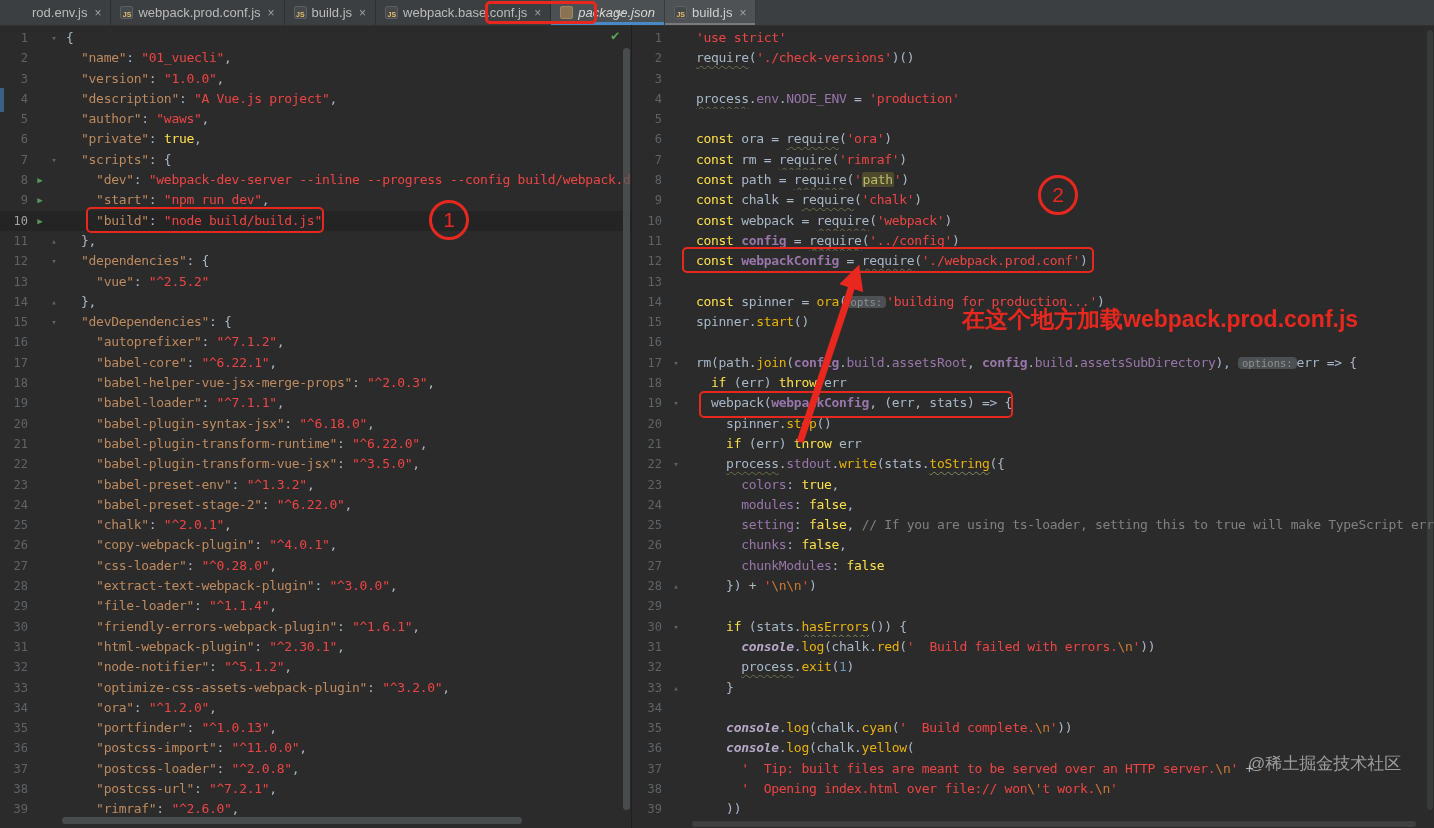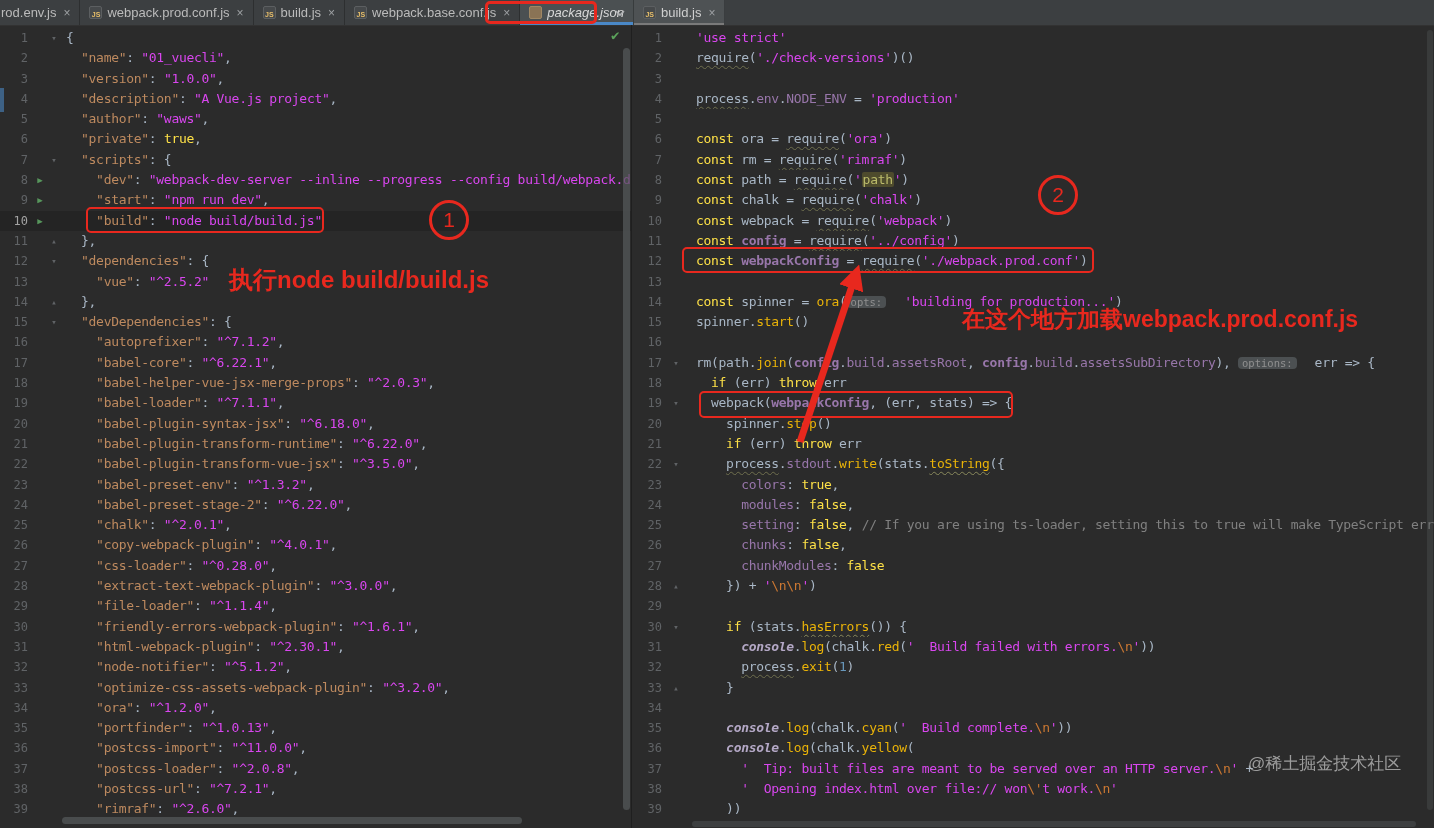--- a/index.html
+++ b/index.html
@@ -1,21 +1,21 @@
 <!DOCTYPE html>
 <html><head>
 <meta charset="utf-8">
 <style>
   html,body{margin:0;padding:0;background:#1e1e1e;}
   .screen{position:relative;width:1434px;height:828px;overflow:hidden;background:#2b2b2b;
           font-family:"DejaVu Sans Mono",monospace;}
   
   .tabbar{position:absolute;left:0;top:0;width:1434px;height:25px;background:#3c3f41;
           border-bottom:1px solid #323232;}
-  .tabs{position:absolute;left:0;top:0;height:25px;display:flex;}
+  .tabs{position:absolute;left:0;top:0;height:25px;display:flex;padding-left:31px;}
   .tab{display:flex;align-items:center;gap:5px;padding:0 9px;height:25px;box-sizing:border-box;
        color:#bbbbbb;font-family:"Liberation Sans",sans-serif;font-size:13px;
        border-right:1px solid rgba(0,0,0,.25);position:relative;cursor:pointer;white-space:nowrap;}
   .tab.clip{margin-left:-8px;}
   .tab.active-blue{background:#4b5052;color:#d8d8d8;font-style:italic;}
   .tab.active-blue::after{content:"";position:absolute;left:0;right:0;bottom:0;height:3px;background:#4A88C7;}
   .tab.active-gray{background:#4e5254;color:#cfcfcf;}
   .tab.active-gray::after{content:"";position:absolute;left:0;right:0;bottom:0;height:2px;background:#7a7a7a;}
   .tab .x{color:#9da0a3;font-size:12px;margin-left:2px;}
   .fi{width:13px;height:13px;border-radius:2px;display:flex;align-items:flex-end;justify-content:flex-end;
@@ -35,28 +35,28 @@
   .pane-right .ln{width:30px;padding-right:6px;}
   .line.cur .ln{color:#a3a3a3;}
   .slot-run{width:16px;flex:none;color:#57965c;font-size:9px;text-align:center;}
   .slot-fold{flex:none;color:#606366;font-size:9px;text-align:center;}
   .pane-left .slot-fold{width:12px;}
   .pane-right .slot-fold{width:16px;}
   .code{flex:1;overflow:hidden;letter-spacing:-0.3px;}
   .pane-left .code{padding-left:6px;}
   .pane-right .code{padding-left:12px;}
   
-  .p{color:#a9b7c6}.k{color:#be8a5f}.s{color:#d946ef}.b,.kw{color:#fde047}
+  .p{color:#a9b7c6}.k{color:#be8a5f}.s{color:#ef4444}.b,.kw{color:#fde047}
   .fn,.fnu{color:#eab308}.c{color:#808080}.e{color:#cc7832}.n{color:#6897bb}
   .v{color:#9876aa;font-weight:bold}.m{color:#9876aa}
   .gv{color:#b4a8c6;font-style:italic;font-weight:bold}
   .u{color:#a9b7c6;text-decoration:underline wavy 1px #6f6f4e;text-underline-offset:3px}
   .fnu{text-decoration:underline wavy 1px #8a8a5c;text-underline-offset:3px}
   .hl{background:#4e4b2d;color:#bcbc6b;border-radius:2px;padding:0 1px}
-  .h{background:#4c5052;color:#909090;font-size:10.5px;border-radius:4px;padding:0 4px;margin-right:18px;letter-spacing:0}
+  .h{background:#4c5052;color:#909090;font-size:10.5px;border-radius:4px;padding:0 4px;margin-right:0;letter-spacing:0}
   
   .vcheck{position:absolute;left:611px;top:27px;color:#5ba35b;font-size:14px;font-weight:bold;}
   .bluestrip{position:absolute;left:0;top:88px;width:4px;height:24px;background:#3d6185;}
   .sb{position:absolute;background:#54585a;border-radius:4px;opacity:.75;}
   .sb-lv{left:623px;top:48px;width:7px;height:762px;}
   .sb-lh{left:62px;top:817px;width:460px;height:7px;}
   .sb-rh{left:692px;top:821px;width:724px;height:6px;opacity:.45;}
   .sb-rv{left:1427px;top:30px;width:6px;height:780px;opacity:.35;}
   
   .anno{position:absolute;z-index:10;pointer-events:none;}
@@ -204,21 +204,20 @@
   <div class="vcheck">✔</div>
   <div class="bluestrip"></div>
   <div class="sb sb-lv"></div>
   <div class="sb sb-lh"></div>
   <div class="sb sb-rh"></div>
   <div class="sb sb-rv"></div>
 
   <div class="anno rbox" style="left:485px;top:1px;width:112px;height:23px;border-width:3px;"></div>
   <div class="anno rbox" style="left:86px;top:207px;width:238px;height:26px;border-width:2px;"></div>
   <div class="anno rcircle" style="left:429px;top:200px;">1</div>
-  <div class="anno rnote" style="left:229px;top:264px;font-size:24px;">执行node build/build.js</div>
   <div class="anno rbox" style="left:682px;top:247px;width:412px;height:26px;border-width:2px;"></div>
   <div class="anno rcircle" style="left:1038px;top:175px;">2</div>
   <svg class="anno" style="left:770px;top:242px;" width="115" height="210" viewBox="0 0 115 210">
     <defs>
       <marker id="ah" viewBox="0 0 10 10" refX="6" refY="5" markerWidth="3.6" markerHeight="3.6" orient="auto-start-reverse">
         <path d="M0,0 L10,5 L0,10 z" fill="#e8281e"></path>
       </marker>
     </defs>
     <line x1="30" y1="200" x2="86" y2="32" stroke="#e8281e" stroke-width="7" marker-end="url(#ah)"></line>
   </svg>

